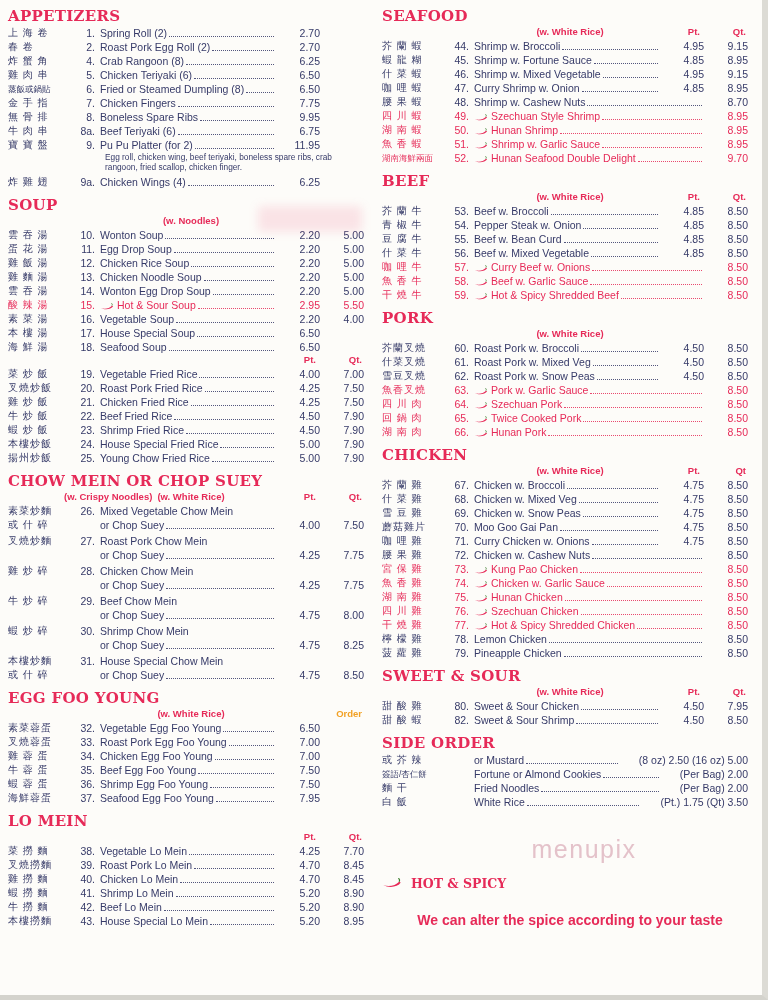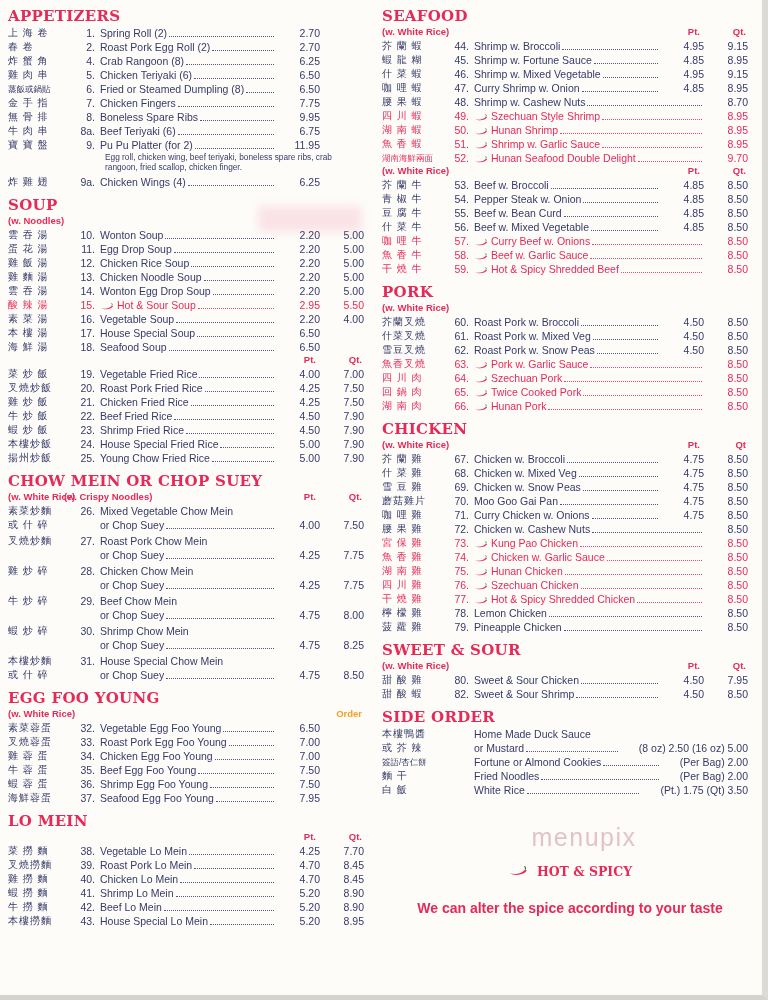--- a/index.html
+++ b/index.html
@@ -12,40 +12,40 @@
   .page{position:relative;width:768px;height:1000px;background:var(--paper);display:flex;gap:8px;
         padding:6px 0 0 8px;overflow:hidden;border-right:6px solid #dcdbd5;border-bottom:5px solid #d4d3cd;}
   .col{width:366px;flex:0 0 366px}
   .col.right{width:376px;flex:0 0 376px}
   .sec-title{text-align:left;font-family:"DejaVu Serif","Liberation Serif",serif;font-weight:bold;
              font-size:15px;line-height:17px;color:var(--heading);letter-spacing:.3px;margin:8px 0 1px;}
   .menu-section:first-child .sec-title{margin-top:2px}
   .sec-meta{position:relative;height:13px;font-size:9.5px;font-weight:bold;color:var(--heading);}
   .sec-meta span{position:absolute;top:0}
   .m-left{left:56px}
-  .m-mid{left:0;right:0;text-align:left}
+  .m-mid{left:0;right:0;text-align:center}
   .m-pt{right:58px}
   .m-qt{right:12px}
   .m-qt.order{color:var(--order)}
   .row{display:flex;align-items:flex-end;line-height:14px;padding-right:10px;font-size:10.5px;}
   .item.spicy{color:var(--spicy)}
   .item.two{margin-bottom:2px}
   .cn{flex:0 0 64px;font-size:10px;letter-spacing:1px;white-space:nowrap;overflow:hidden}
   .cn.cn-sm{font-size:8.5px;letter-spacing:0}
   .num{flex:0 0 28px;text-align:right;padding-right:5px}
   .chili{flex:0 0 auto;margin:0 3px 2px 0}
   .chili svg{display:block}
   .nm{white-space:nowrap}
   .leader{flex:1 1 10px;min-width:8px;border-bottom:1.5px dotted currentColor;margin:0 2px 3px;opacity:.85}
   .p{flex:0 0 44px;text-align:right}
   .ptext{margin-left:19px;white-space:nowrap}
   .note{font-size:8.3px;line-height:9.5px;padding:1px 26px 3px 97px}
   .watermark{text-align:center;margin-top:26px;font-size:25px;letter-spacing:1.5px;color:var(--watermark);transform:translateX(14px)}
   .footer{margin-top:12px;text-align:center;color:var(--heading)}
-  .f-head{display:flex;justify-content:center;align-items:center;gap:6px;
+  .f-head{display:flex;align-items:center;gap:6px;
           font-family:"DejaVu Serif","Liberation Serif",serif;font-weight:bold;font-size:12.5px;}
   .f-note{font-size:14px;font-weight:bold;margin-top:21px}
   .artifact{position:absolute;left:258px;top:206px;width:104px;height:26px;background:rgba(236,80,120,.14);
             filter:blur(5px);border-radius:4px;pointer-events:none;}
 </style>
 </head>
 <body>
 
 <div class="page">
   <div class="artifact"></div>
@@ -679,20 +679,21 @@
                   <path d="M20.5 4.5C21.5 2.5 21 1 19.5 0.5" fill="none" stroke="#3a7d2c" stroke-width="1.4"></path>
                 </svg>
               </span>
               <span class="nm">Hunan Seafood Double Delight</span>
               <span class="leader"></span>
               <span class="p">9.70</span>
             </div>
           </div>
         </section>
         <section class="menu-section">
+          <h2 class="sec-title">BEEF</h2>
           <div class="sec-meta">
             <span class="m-mid">(w. White Rice)</span>
             <span class="m-pt">Pt.</span>
             <span class="m-qt">Qt.</span>
           </div>
           <div class="item">
             <div class="row">
               <span class="cn">芥 蘭 牛</span>
               <span class="num">53.</span>
               <span class="nm">Beef w. Broccoli</span>
@@ -1056,27 +1057,20 @@
               <span class="num">82.</span>
               <span class="nm">Sweet &amp; Sour Shrimp</span>
               <span class="leader"></span>
               <span class="p">4.50</span>
               <span class="p">8.50</span>
             </div>
           </div>
         </section>
         <section class="menu-section">
           <h2 class="sec-title">SIDE ORDER</h2>
-          <div class="item">
-            <div class="row">
-              <span class="cn">本樓鴨醬</span>
-              <span class="num"></span>
-              <span class="nm">Home Made Duck Sauce</span>
-            </div>
-          </div>
           <div class="item">
             <div class="row">
               <span class="cn">或 芥 辣</span>
               <span class="num"></span>
               <span class="nm">or Mustard</span>
               <span class="leader"></span>
               <span class="ptext">(8 oz) 2.50  (16 oz) 5.00</span>
             </div>
           </div>
           <div class="item">

